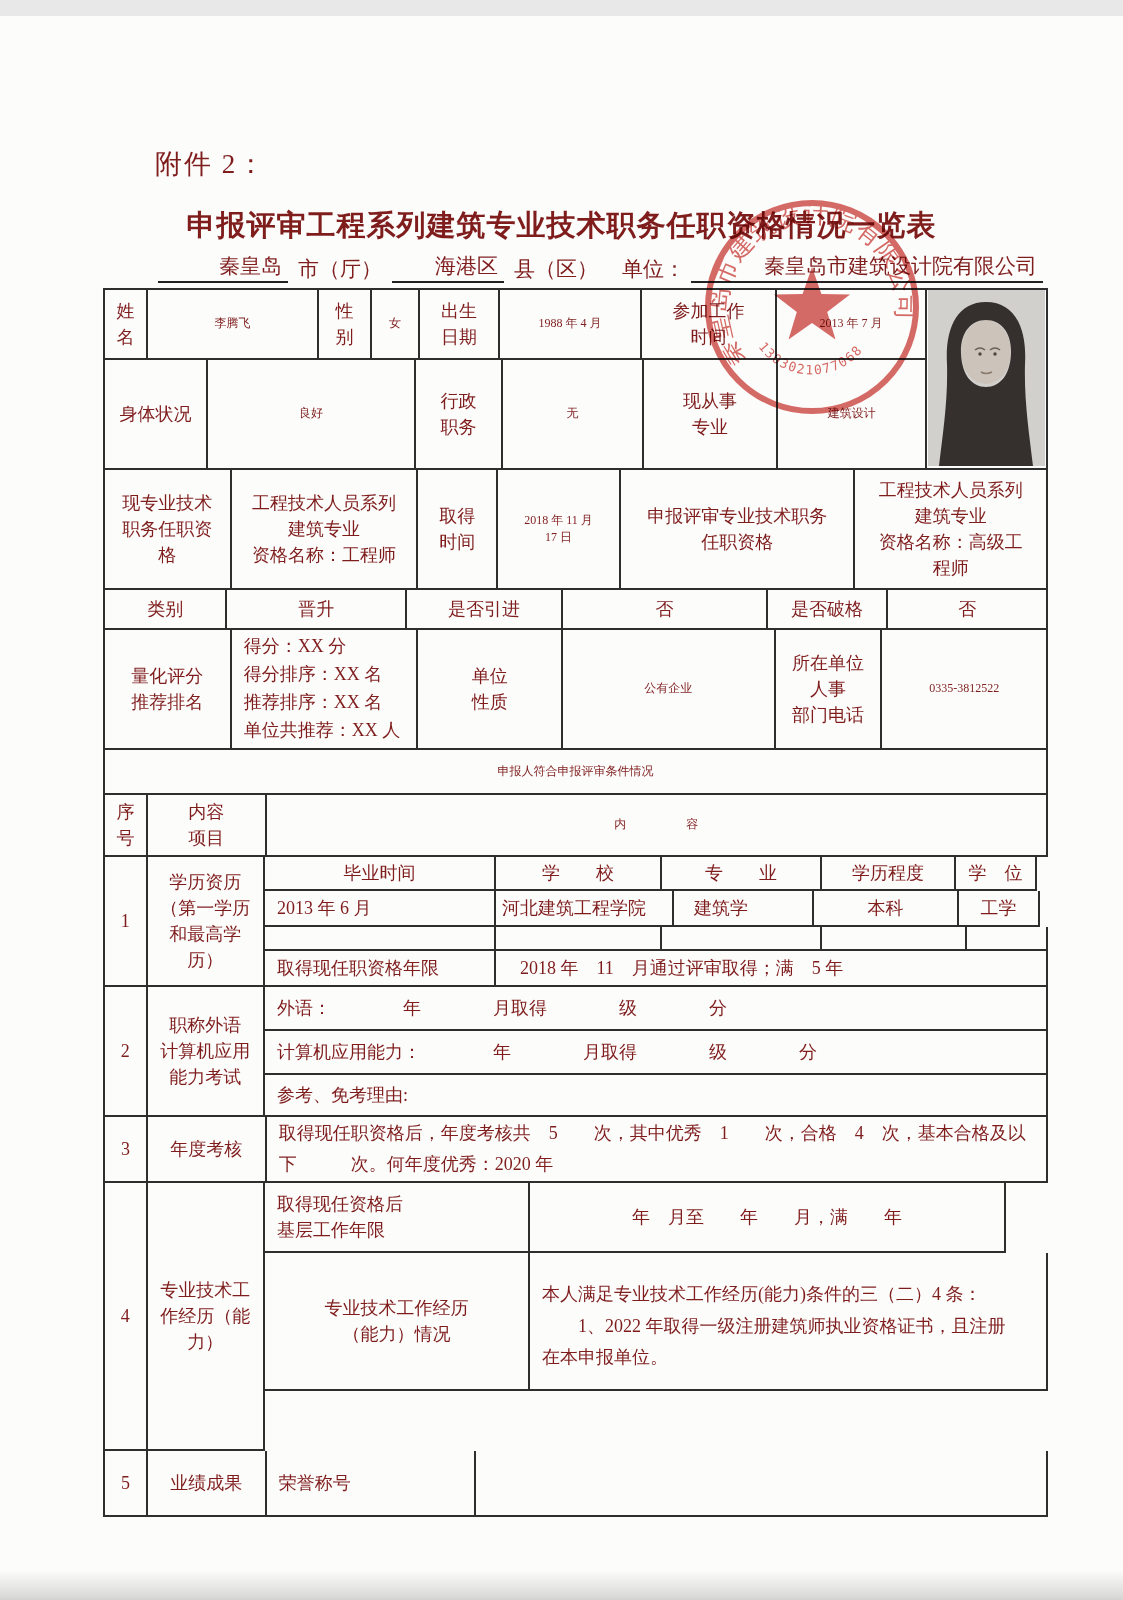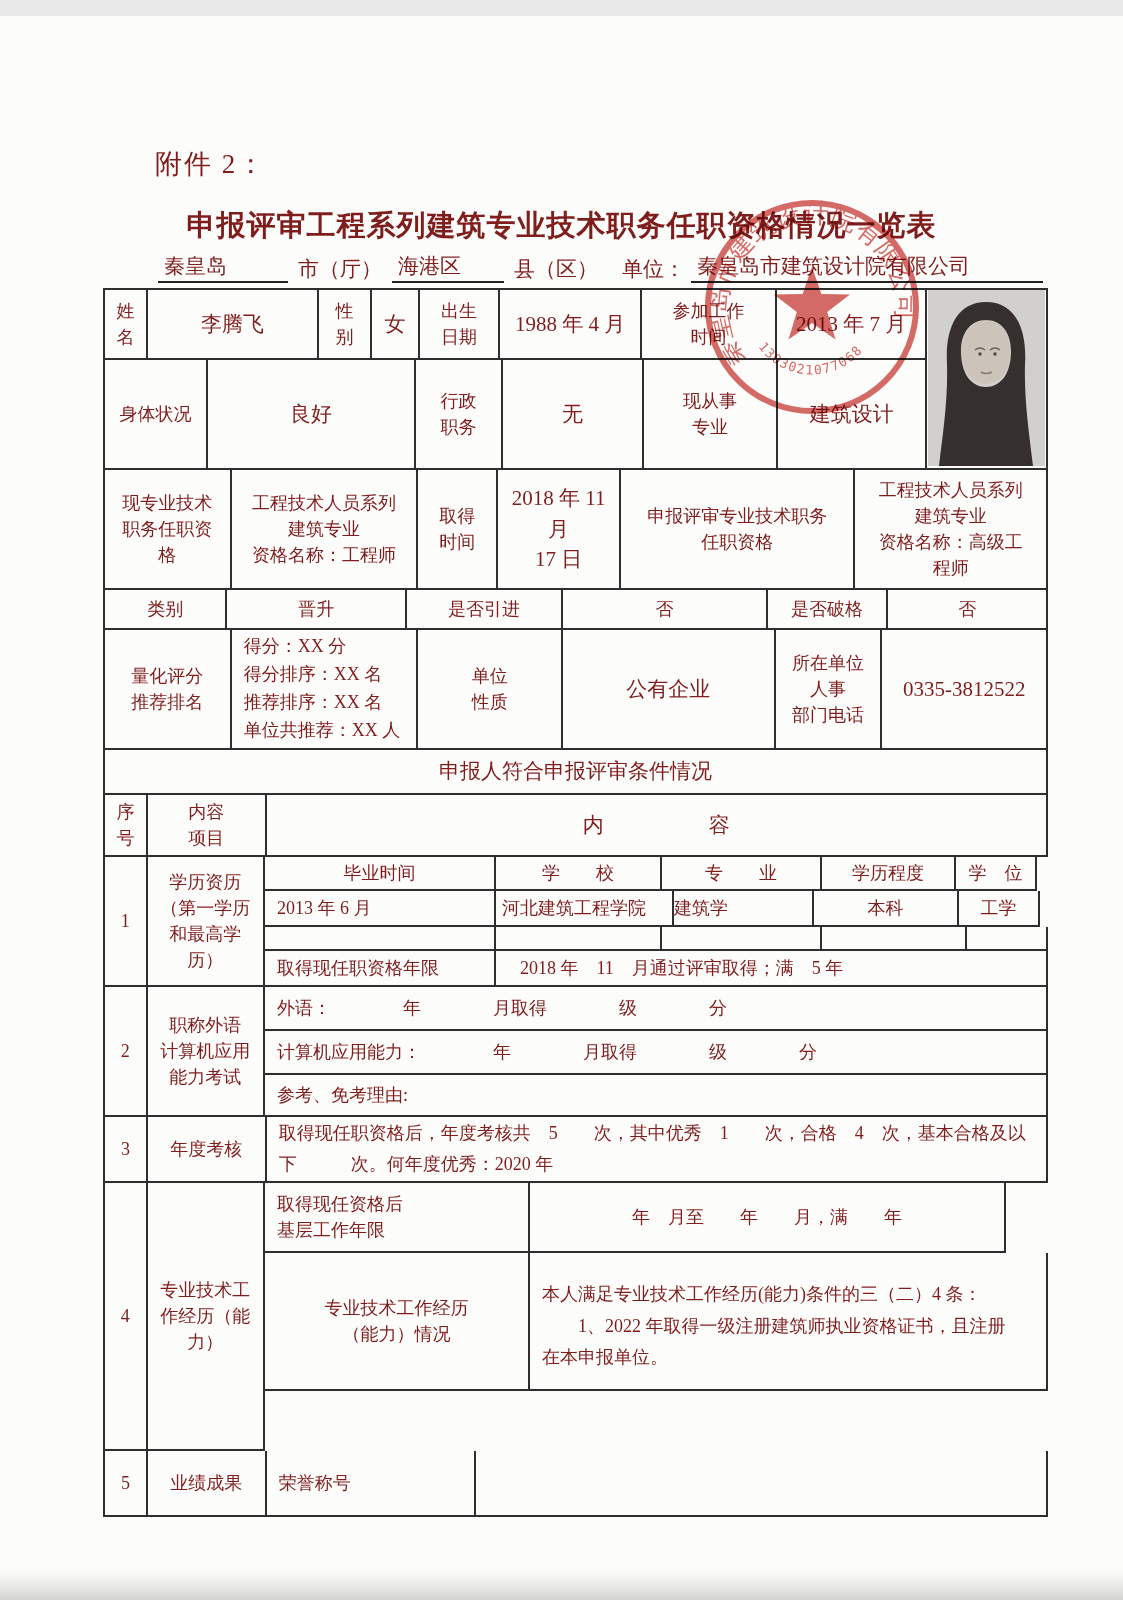--- a/index.html
+++ b/index.html
@@ -19,42 +19,42 @@
   .doc-title{
     position:absolute;left:0;top:190px;width:1123px;
     text-align:center;font-size:29px;font-weight:600;letter-spacing:1px;
   }
   .subtitle{
     position:absolute;left:158px;top:236px;width:900px;
     font-size:21px;display:flex;align-items:flex-end;
   }
   .subtitle .seg{white-space:nowrap;}
   .subtitle .u{
-    display:inline-block;text-align:left;
+    display:inline-block;text-align:right;
     border-bottom:2px solid #222;padding:0 6px 1px 6px;
   }
 
   
   .tbl{
     position:absolute;left:103px;top:272px;width:945px;
     border-top:2.5px solid #2e2e2e;border-left:2.5px solid #2e2e2e;
     box-sizing:border-box;
     font-size:18px;line-height:1.45;
   }
   .row{display:flex;}
   .col{display:flex;flex-direction:column;}
   .cell{
     box-sizing:border-box;
     border-right:2px solid #2e2e2e;border-bottom:2px solid #2e2e2e;
     display:flex;align-items:center;justify-content:center;
     text-align:center;white-space:pre-line;overflow:hidden;
     padding:2px 4px;
   }
   .cell.left{justify-content:flex-start;text-align:left;padding-left:12px;}
-  .cell.big{font-size:21px;}
+  .cell.big{font-size:12px;}
   .photo-cell{padding:0;align-items:stretch;}
   .photo-cell svg{display:block;}
 
   
   .scan-shadow{
     position:absolute;left:0;bottom:0;width:1123px;height:46px;
     background:linear-gradient(to bottom, rgba(160,160,158,0) 0%, rgba(160,160,158,0.35) 55%, rgba(140,140,138,0.65) 100%);
     pointer-events:none;
   }
   
@@ -198,21 +198,21 @@
         <div class="row" style="height:34px">
           <div class="cell" style="width:231px">毕业时间</div>
           <div class="cell" style="width:166px">学　　校</div>
           <div class="cell" style="width:160px">专　　业</div>
           <div class="cell" style="width:134px">学历程度</div>
           <div class="cell" style="width:81px">学　位</div>
         </div>
         <div class="row" style="height:36px">
           <div class="cell left" style="width:231px">2013 年 6 月</div>
           <div class="cell left" style="width:178px;padding-left:6px">河北建筑工程学院</div>
-          <div class="cell left" style="width:140px;padding-left:0">建筑学</div>
+          <div class="cell left" style="width:140px;padding-left:20px">建筑学</div>
           <div class="cell" style="width:145px">本科</div>
           <div class="cell" style="width:81px">工学</div>
         </div>
         <div class="row" style="height:24px">
           <div class="cell" style="width:231px"></div>
           <div class="cell" style="width:166px"></div>
           <div class="cell" style="width:160px"></div>
           <div class="cell" style="width:145px"></div>
           <div class="cell" style="width:81px"></div>
         </div>

